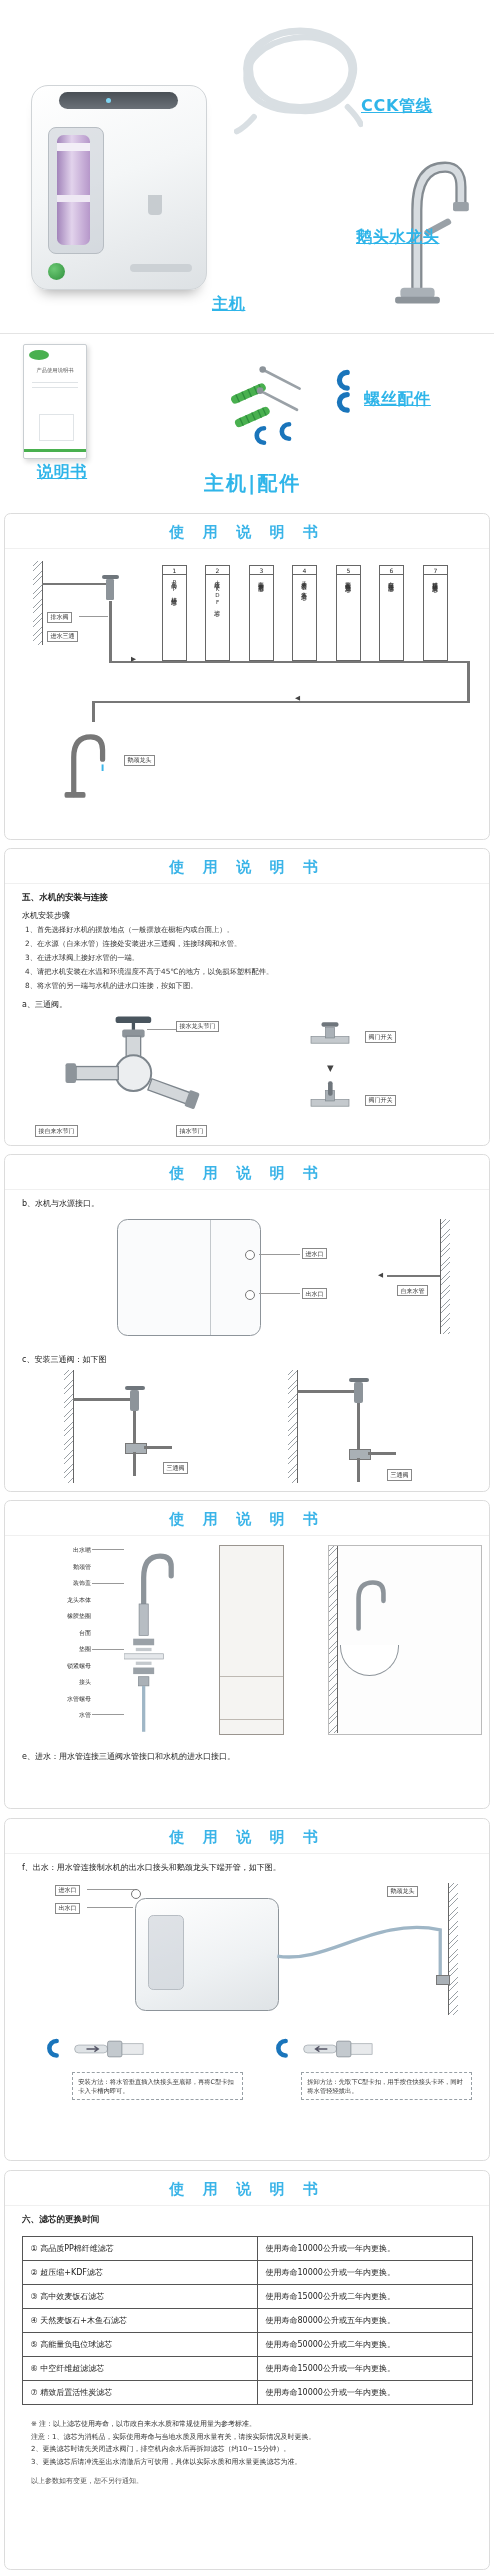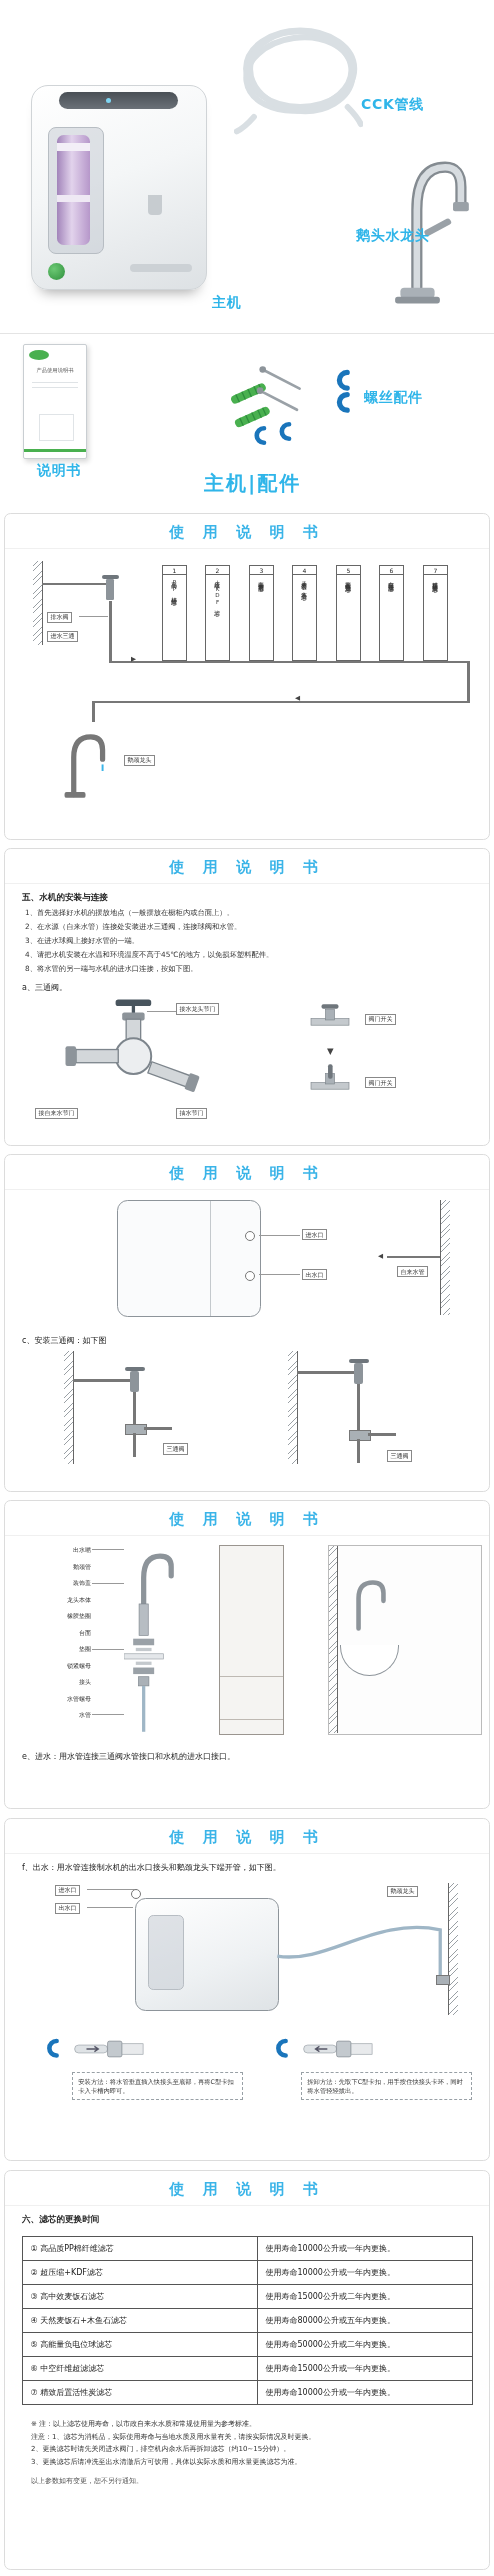--- a/index.html
+++ b/index.html
@@ -1,19 +1,19 @@
 <!DOCTYPE html>
 <html style="font-size:10.6px"><head>
 <meta charset="utf-8">
 <style>
   html,body{margin:0;padding:0;background:#ffffff;}
   body{font-family:"DejaVu Sans","Liberation Sans",sans-serif;color:#222;}
   .page{position:relative;width:495px;height:2576px;background:#fff;overflow:hidden;margin:0 auto;}
   .abs{position:absolute;}
-  .toplbl{position:absolute;color:#2fb5e9;font-size:14px;font-weight:bold;letter-spacing:0.7px;}
+  .toplbl{position:absolute;color:#2fb5e9;font-size:16px;font-weight:bold;letter-spacing:0.7px;text-decoration:underline;}
   .big-title{position:absolute;color:#2fb5e9;font-size:20px;font-weight:bold;letter-spacing:2px;}
   .panel{position:absolute;left:4px;width:486px;border:0.7px solid #dcdcdc;border-radius:6.6px;background:#fff;box-sizing:border-box;overflow:hidden;}
   .panel-header{text-align:center;color:#3ab4e8;font-size:15px;font-weight:bold;letter-spacing:6.6px;padding:8.6px 0 6px;border-bottom:0.7px solid #f0f0f0;}
   .sec-title{font-weight:bold;font-size:8.6px;color:#222;margin:8px 0 0 17px;}
   .sub-title{font-size:8px;color:#222;margin:6.6px 0 0 17px;}
   .step{font-size:7.3px;color:#333;margin:4px 0 0 20px;line-height:10px;}
   .item-title{font-size:8px;color:#222;margin:8px 0 0 17px;}
   .diagram{position:relative;}
   .pipe{position:absolute;background:#777;}
   .hatch{background:repeating-linear-gradient(135deg,#9aa0a5 0 0.7px,transparent 0.7px 3.3px);}
@@ -177,20 +177,21 @@
           <line x1="68" y1="66" x2="68" y2="76" stroke="#3ab4e8" stroke-width="3"></line>
         </svg>
       </span>
       <div class="sbox" style="left:106px;top:198px;">鹅颈龙头</div>
     </div>
   </section>
 
   <section class="panel" style="top:848px;height:298px;">
     <div class="panel-header">使 用 说 明 书</div>
     <div class="sec-title">五、水机的安装与连接</div>
+    <div class="sub-title">水机安装步骤</div>
     <div class="step">1、首先选择好水机的摆放地点（一般摆放在橱柜内或台面上）。</div>
     <div class="step">2、在水源（自来水管）连接处安装进水三通阀，连接球阀和水管。</div>
     <div class="step">3、在进水球阀上接好水管的一端。</div>
     <div class="step">4、请把水机安装在水温和环境温度不高于45℃的地方，以免损坏塑料配件。</div>
     <div class="step">8、将水管的另一端与水机的进水口连接，按如下图。</div>
     <div class="item-title">a、三通阀。</div>
     <div class="diagram" style="height:125px;margin:4px 13px 0;">
       <span class="abs" style="left:33px;top:1.3px;width:178px;height:109px;">
         <svg width="178" height="109" viewBox="0 0 270 165">
           <rect x="98" y="2" width="54" height="10" rx="4" fill="#49555e"></rect>
@@ -230,20 +231,21 @@
             <rect x="30" y="2" width="7" height="22" rx="3" fill="#6f767c"></rect>
           </svg>
         </span>
         <div class="sbox" style="left:57px;top:14.5px;">阀门开关</div>
       </div>
     </div>
   </section>
 
   <section class="panel" style="top:1154px;height:338px;">
     <div class="panel-header">使 用 说 明 书</div>
+    <div class="item-title">b、水机与水源接口。</div>
     <div class="diagram" style="height:132px;margin:5.3px 13px 0;">
       <div class="machframe" style="left:99px;top:5.3px;width:142px;height:115px;">
         <div class="abs" style="left:92px;top:0;width:0.7px;height:100%;background:#c4c9cd;"></div>
         <div class="abs" style="left:127px;top:30px;width:8px;height:8px;border:1.3px solid #777;border-radius:50%;background:#fff;"></div>
         <div class="abs" style="left:127px;top:70px;width:8px;height:8px;border:1.3px solid #777;border-radius:50%;background:#fff;"></div>
       </div>
       <div class="lead" style="left:241px;top:40px;width:41px;"></div>
       <div class="sbox" style="left:284px;top:34px;">进水口</div>
       <div class="lead" style="left:241px;top:79px;width:41px;"></div>
       <div class="sbox" style="left:284px;top:74px;">出水口</div>

